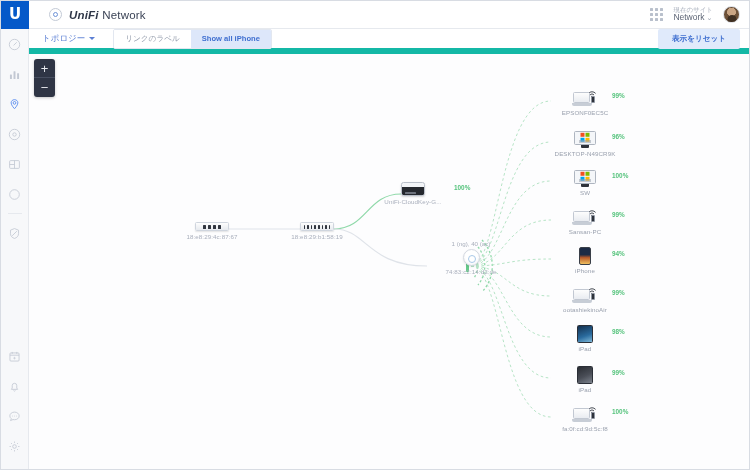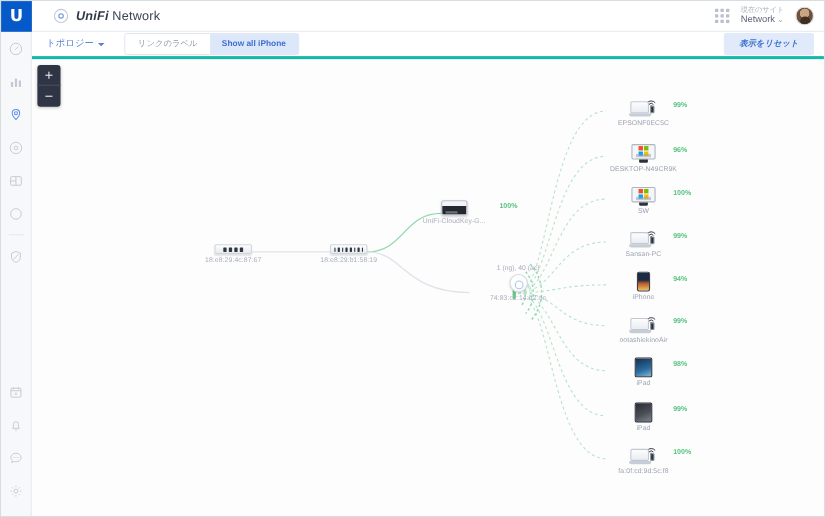--- a/index.html
+++ b/index.html
@@ -59,21 +59,21 @@
   }
   .avatar::after {
     content: ""; position: absolute; left: 50%; top: 56%;
     width: 9px; height: 8px; transform: translateX(-50%);
     background: #3e2f22; border-radius: 50% 50% 40% 40%;
   }
 
   
   .toolbar {
     position: absolute; top: 28px; left: 28px; right: 0; height: 25px;
-    background: #ffffff; border-bottom: 3px solid #14b8a6;
+    background: #ffffff; border-bottom: 6px solid #14b8a6;
     display: flex; align-items: center; padding: 0 9px 0 13px;
   }
   .dd {
     display: flex; align-items: center; gap: 4px;
     font-size: 8.5px; color: #5b7fd4; cursor: pointer;
   }
   .dd .caret {
     width: 0; height: 0; border-left: 3px solid transparent;
     border-right: 3px solid transparent; border-top: 3.4px solid #5b7fd4;
   }
@@ -82,21 +82,21 @@
     border: 1px solid #e2e7f0;
   }
   .seg > div {
     font-size: 7.6px; padding: 4px 11px; cursor: pointer; white-space: nowrap; text-align: center;
   }
   .seg .off { background: #ffffff; color: #9099a9; }
   .seg .on  { background: #dde7fa; color: #3f6fd0; font-weight: 700; }
   .reset-btn {
     margin-left: auto; font-size: 7.6px; color: #3f6fd0; font-weight: 700;
     background: #e0eafb; border: none; border-radius: 2px;
-    padding: 5px 14px; cursor: pointer; font-style: italic;
+    padding: 5px 14px; cursor: pointer;
   }
 
   
   .sidebar {
     position: absolute; top: 28px; left: 0; bottom: 0; width: 28px;
     background: #f7f8fa; border-right: 1px solid #e6e9ee;
     display: flex; flex-direction: column; align-items: center;
   }
   .sb-item {
     width: 28px; height: 30px; display: flex;

